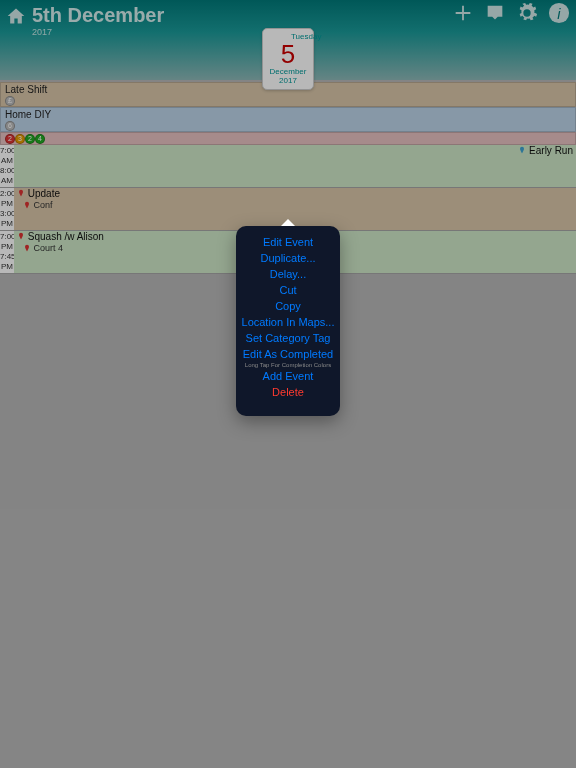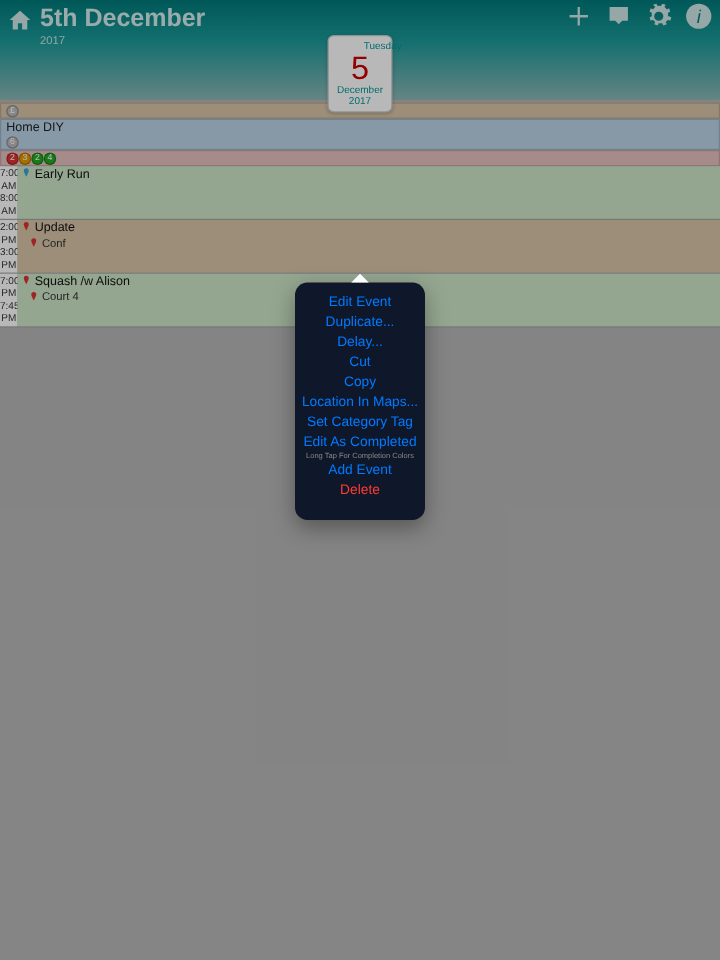--- a/index.html
+++ b/index.html
@@ -44,21 +44,21 @@
 
   .timed { }
   .timed-row { display: flex; border-bottom: 1px solid rgba(0,0,0,0.1); }
   .time-col { width: 14px; background: #fff; font-size: 8px; color: #333; text-align: center; padding: 1px 0; line-height: 10px; }
   .evt-col { flex: 1; font-size: 10px; padding: 0 3px; }
   .evt-title { color: #111; }
   .evt-loc { color: #333; font-size: 9px; margin-left: 6px; }
   .pin { display: inline-block; vertical-align: middle; }
   .pin svg { width: 8px; height: 10px; }
 
-  .bg-green { background: #cde7c6; }
+  .bg-green { background: #cde7c6; text-align: right; }
   .bg-tan2  { background: #d8c5a8; }
   .bg-green2{ background: #cde7c6; }
 
   .overlay { position: absolute; inset: 0; background: rgba(0,0,0,0.28); }
 
   .popover {
     position: absolute; left: 50%; top: 226px; transform: translateX(-50%);
     width: 104px; background: #0f172a; border-radius: 10px; padding: 8px 0 16px 0;
     box-shadow: 0 6px 18px rgba(0,0,0,0.35);
   }
@@ -101,20 +101,21 @@
     <div class="date-chip">
       <div class="dow">Tuesday</div>
       <div class="dnum">5</div>
       <div class="dmon">December</div>
       <div class="dyr">2017</div>
     </div>
   </div>
 
   <div class="allday" id="allday">
       <div class="allday-row bg-tan">
+        <div class="lbl">Late Shift</div>
         <div class="tag-dots">
           <div class="dot" style="background: rgb(187, 187, 187);">£</div>
         </div>
       </div>
       <div class="allday-row bg-blue">
         <div class="lbl">Home DIY</div>
         <div class="tag-dots">
           <div class="dot" style="background: rgb(187, 187, 187);">6</div>
         </div>
       </div>

